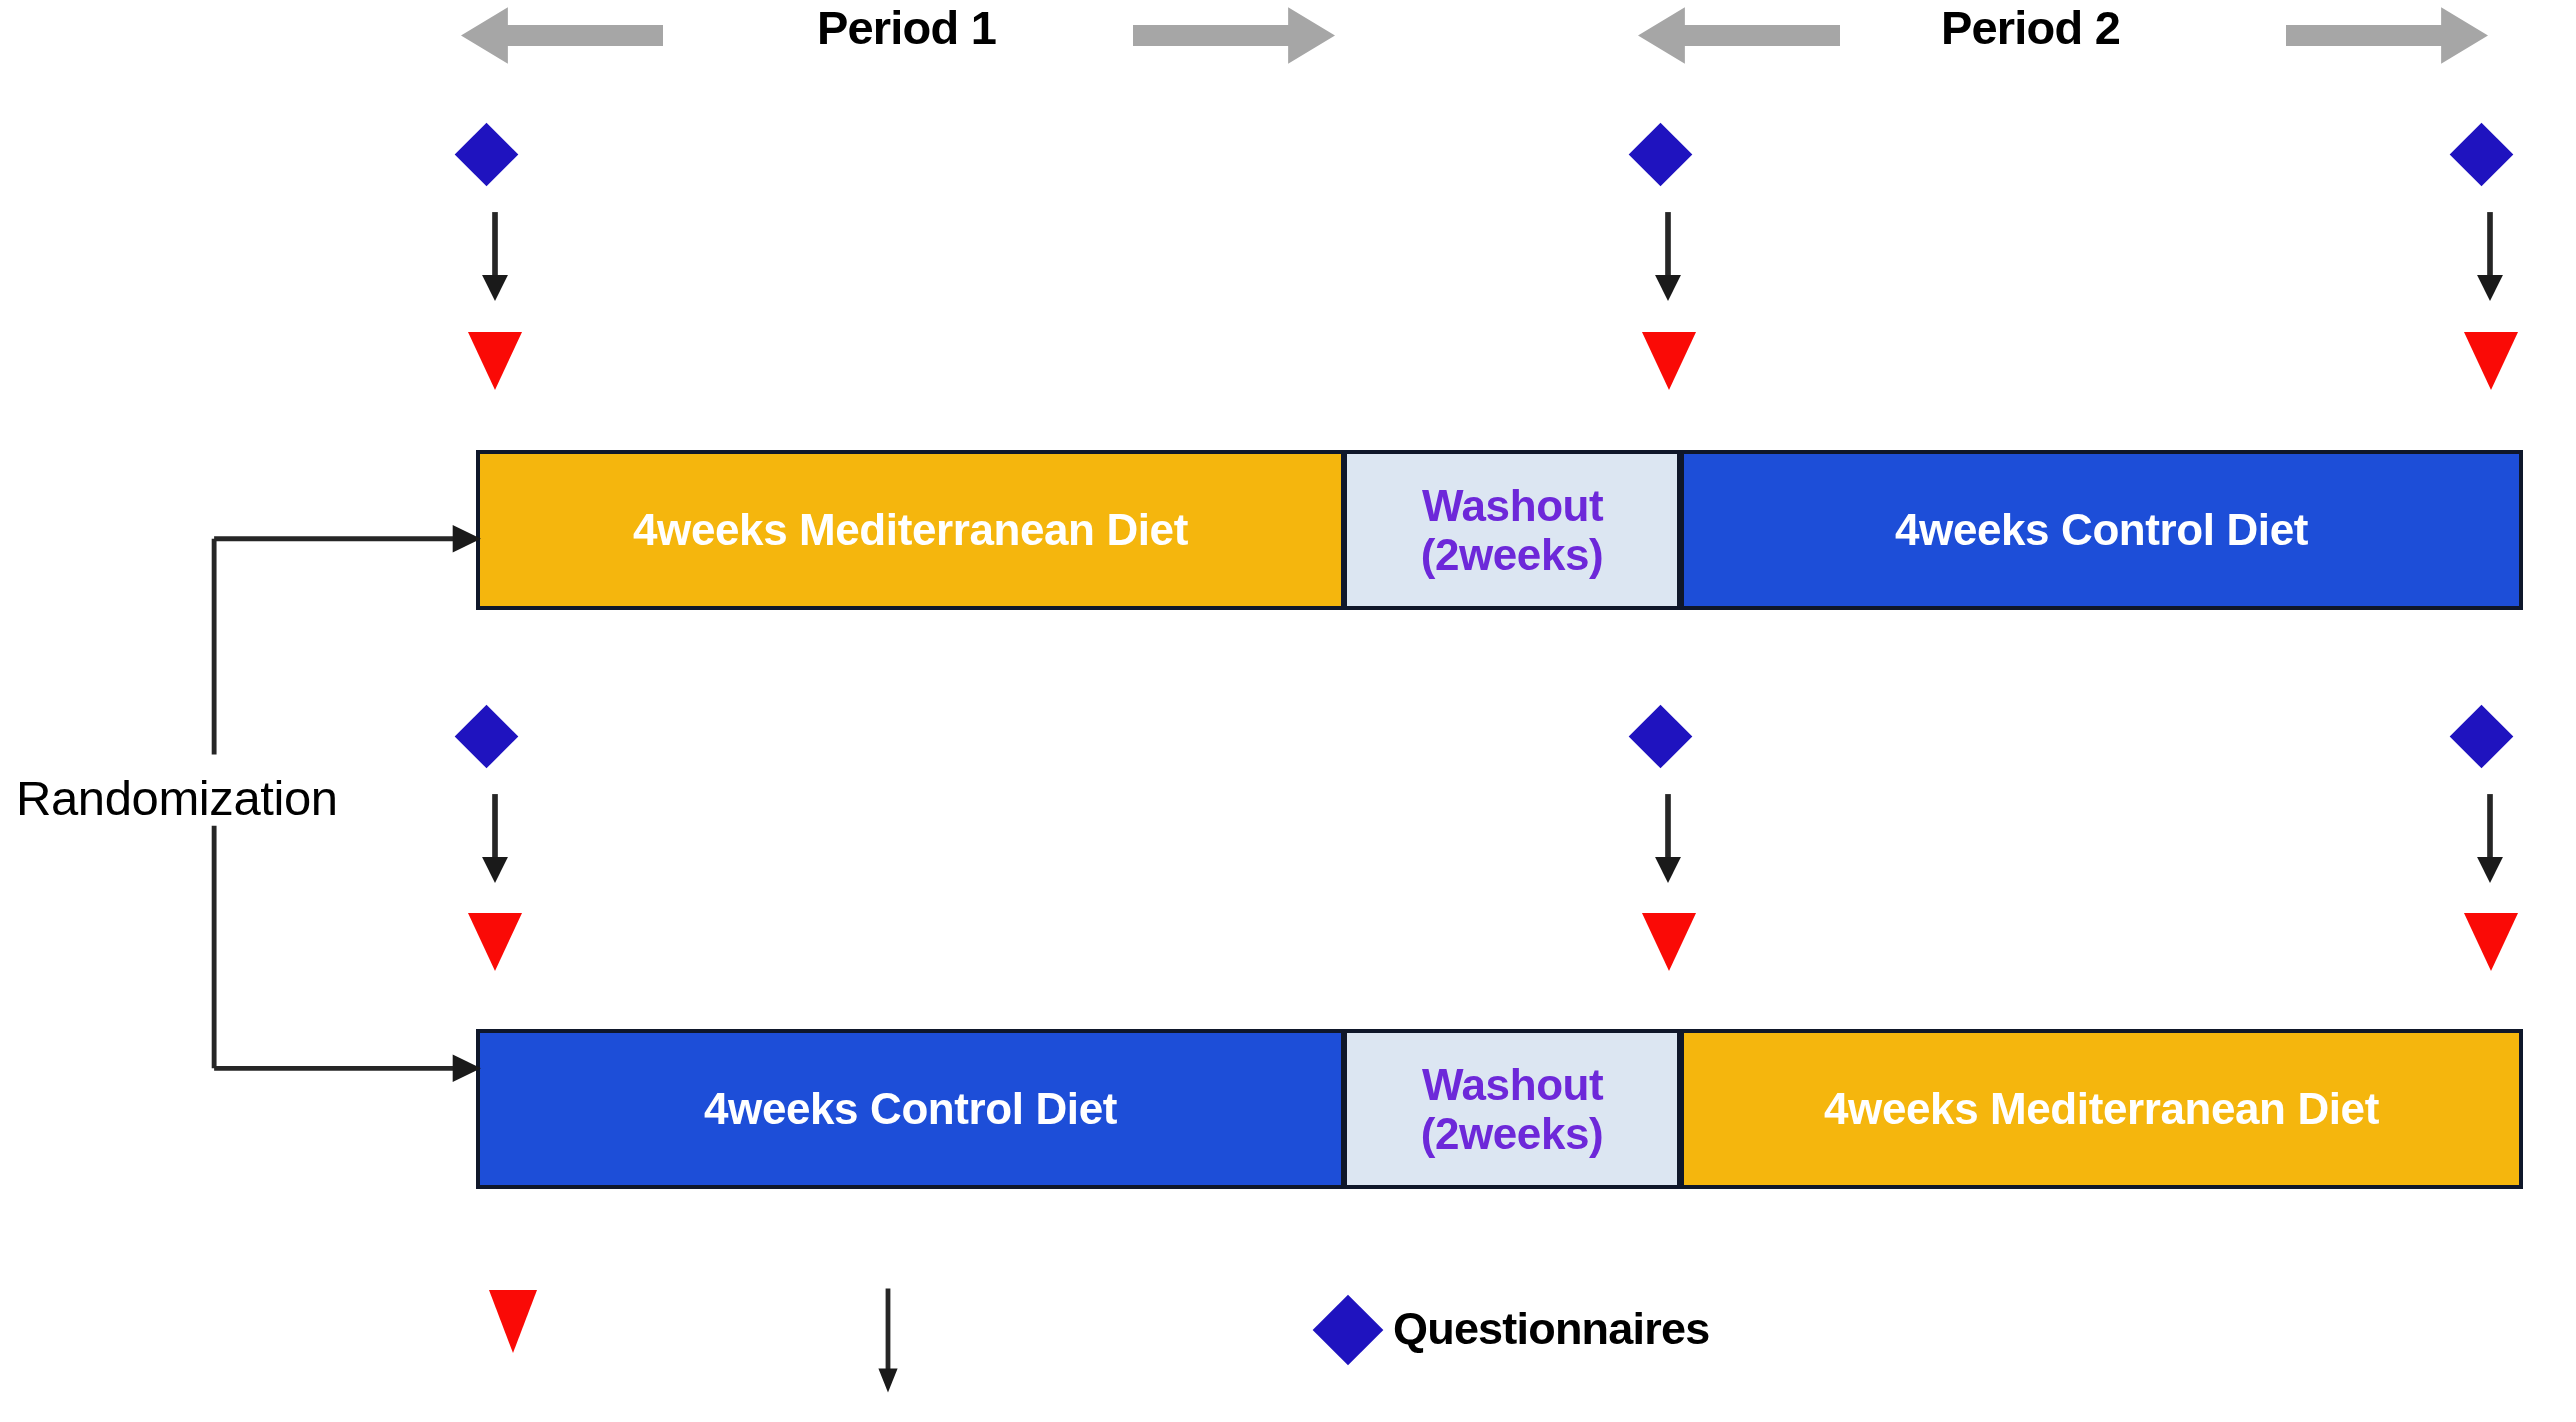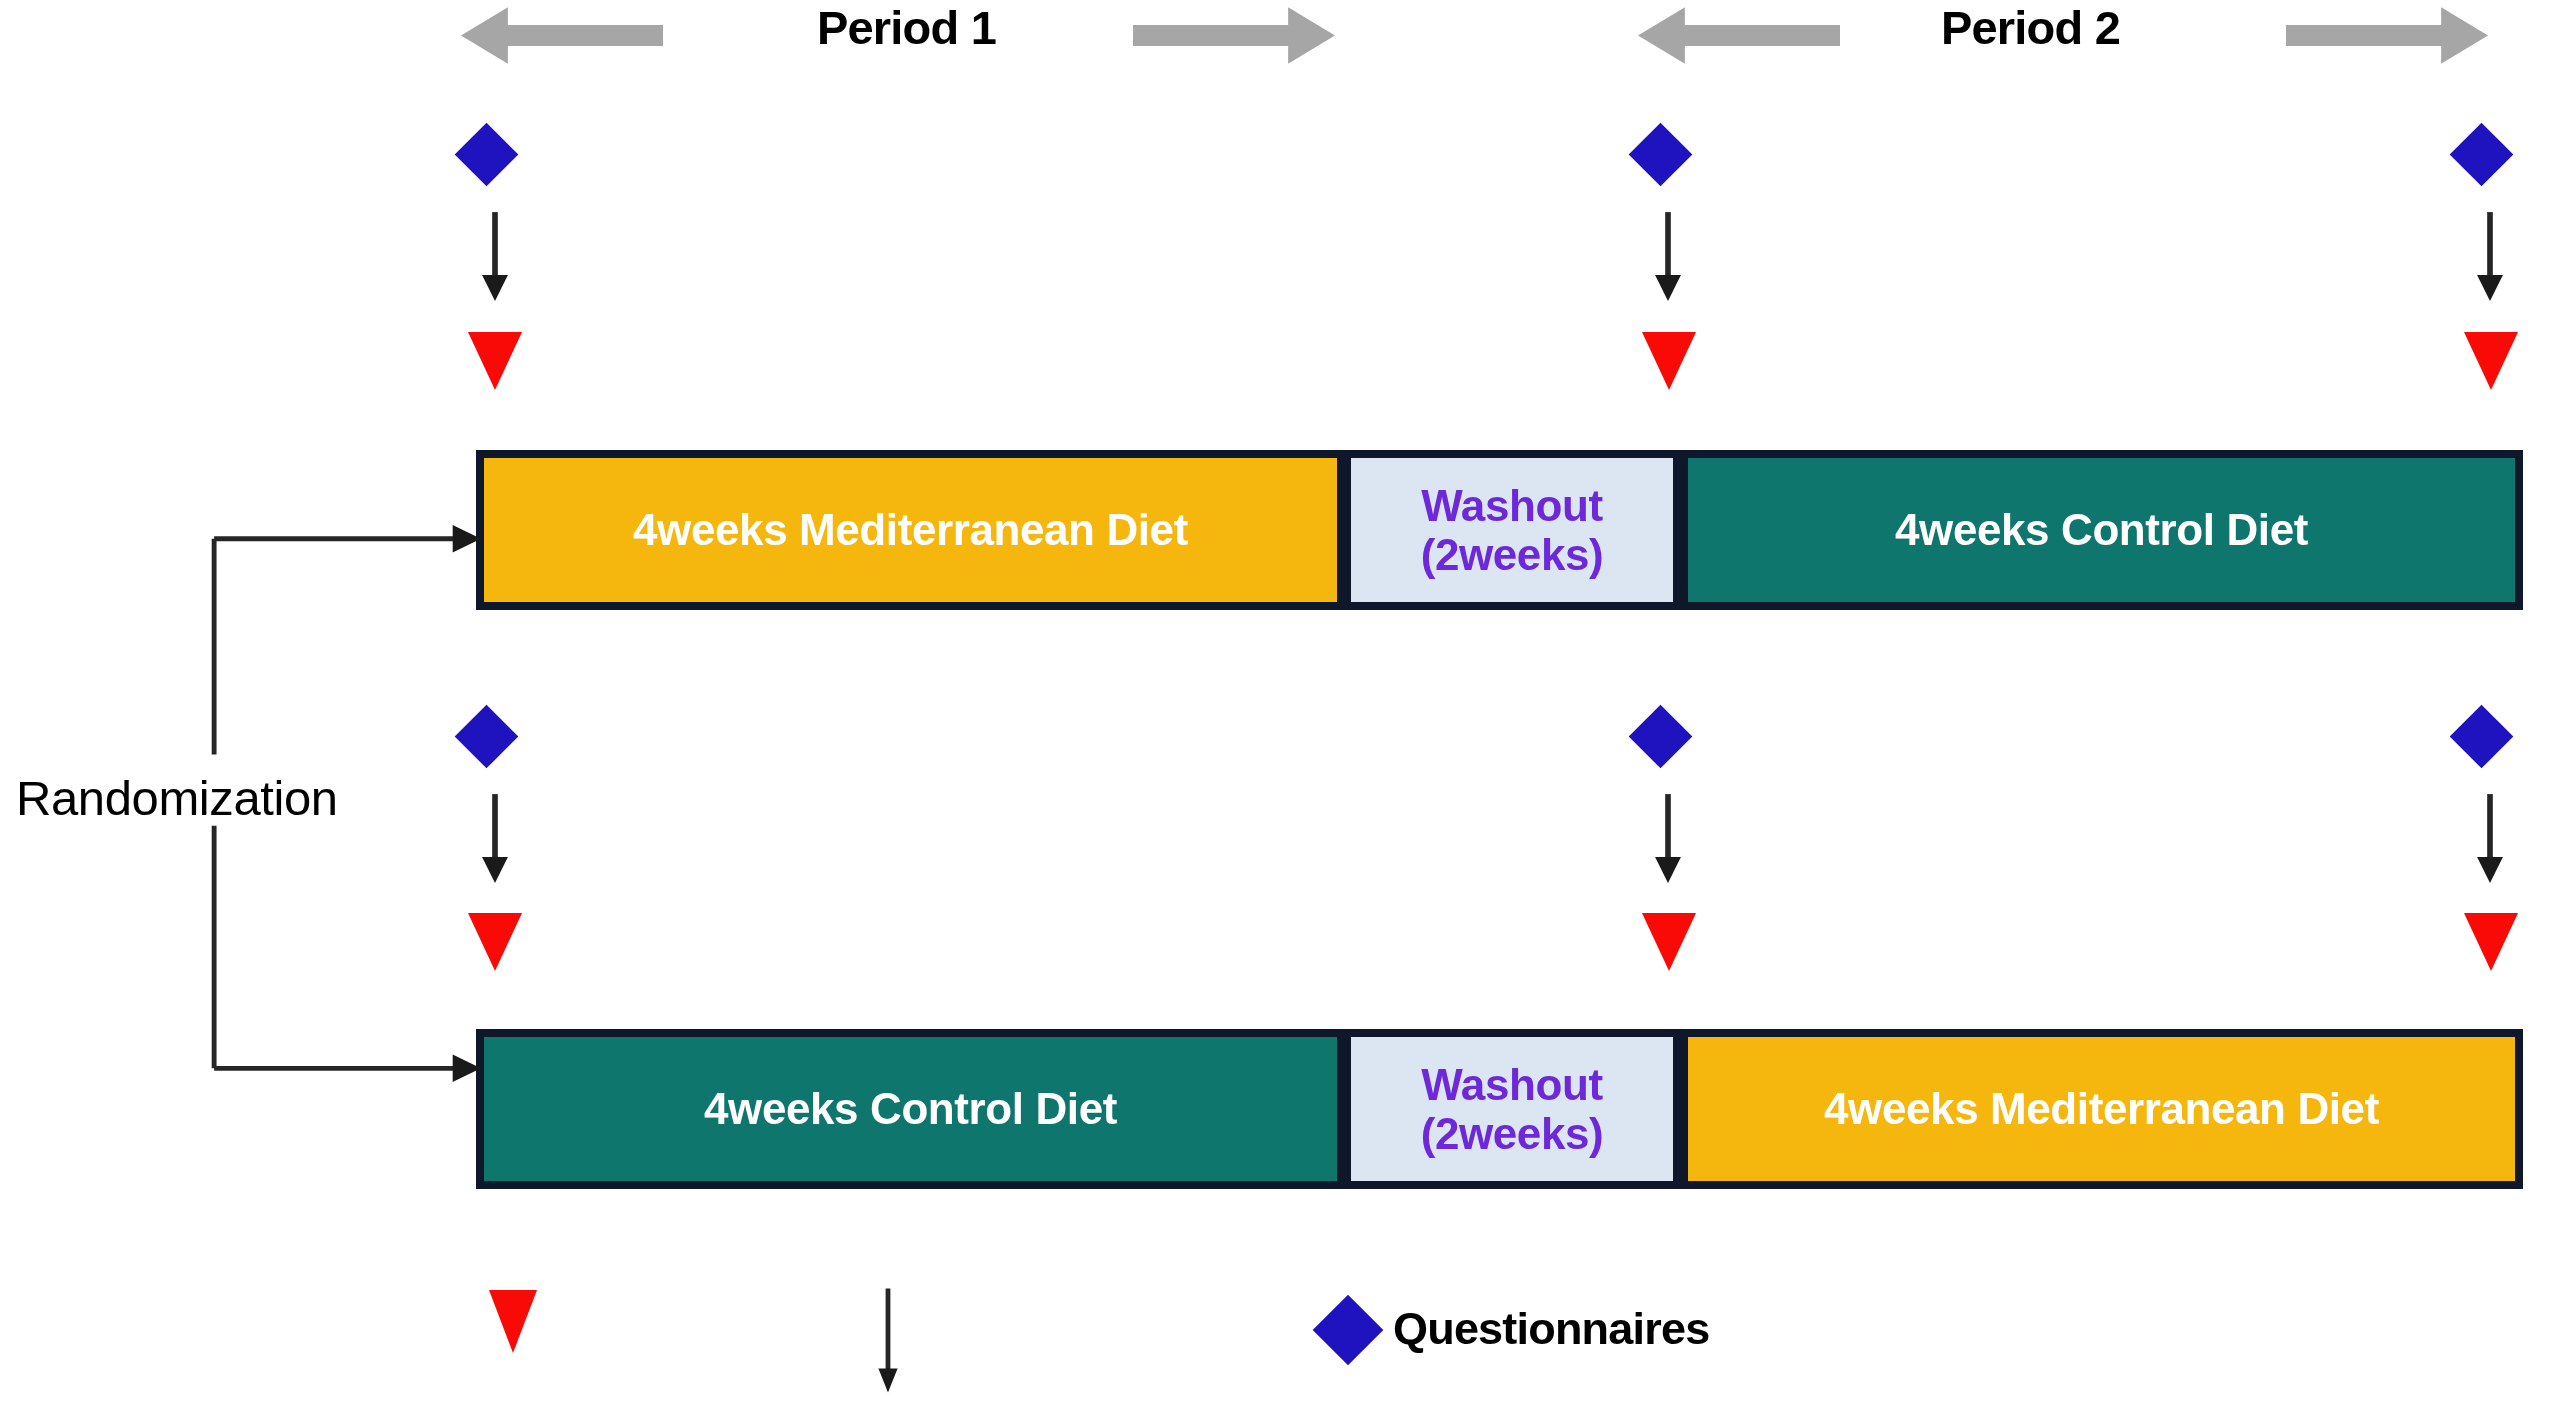--- a/index.html
+++ b/index.html
@@ -29,35 +29,35 @@
     color: #000000;
     white-space: nowrap;
     letter-spacing: -0.8px;
   }
   .arr-svg { position: absolute; }
 
   
   .bar {
     position: absolute;
     box-sizing: border-box;
-    border: 8px solid #0f172a;
+    border: 4px solid #0f172a;
     display: flex;
     align-items: center;
     justify-content: center;
-    text-align: center;
+    text-align: right;
   }
   .bar-label {
     font-weight: bold;
     font-size: 44px;
     color: #ffffff;
     letter-spacing: -0.4px;
     white-space: nowrap;
   }
   .bar.med  { background: #F5B60D; }
-  .bar.ctrl { background: #0f766e; }
+  .bar.ctrl { background: #1d4ed8; }
   .bar.wash { background: #DCE6F2; }
   .bar.wash .bar-label {
     color: #6d28d9;
     line-height: 1.12;
     white-space: normal;
   }
 
   
   .diamond {
     position: absolute;

